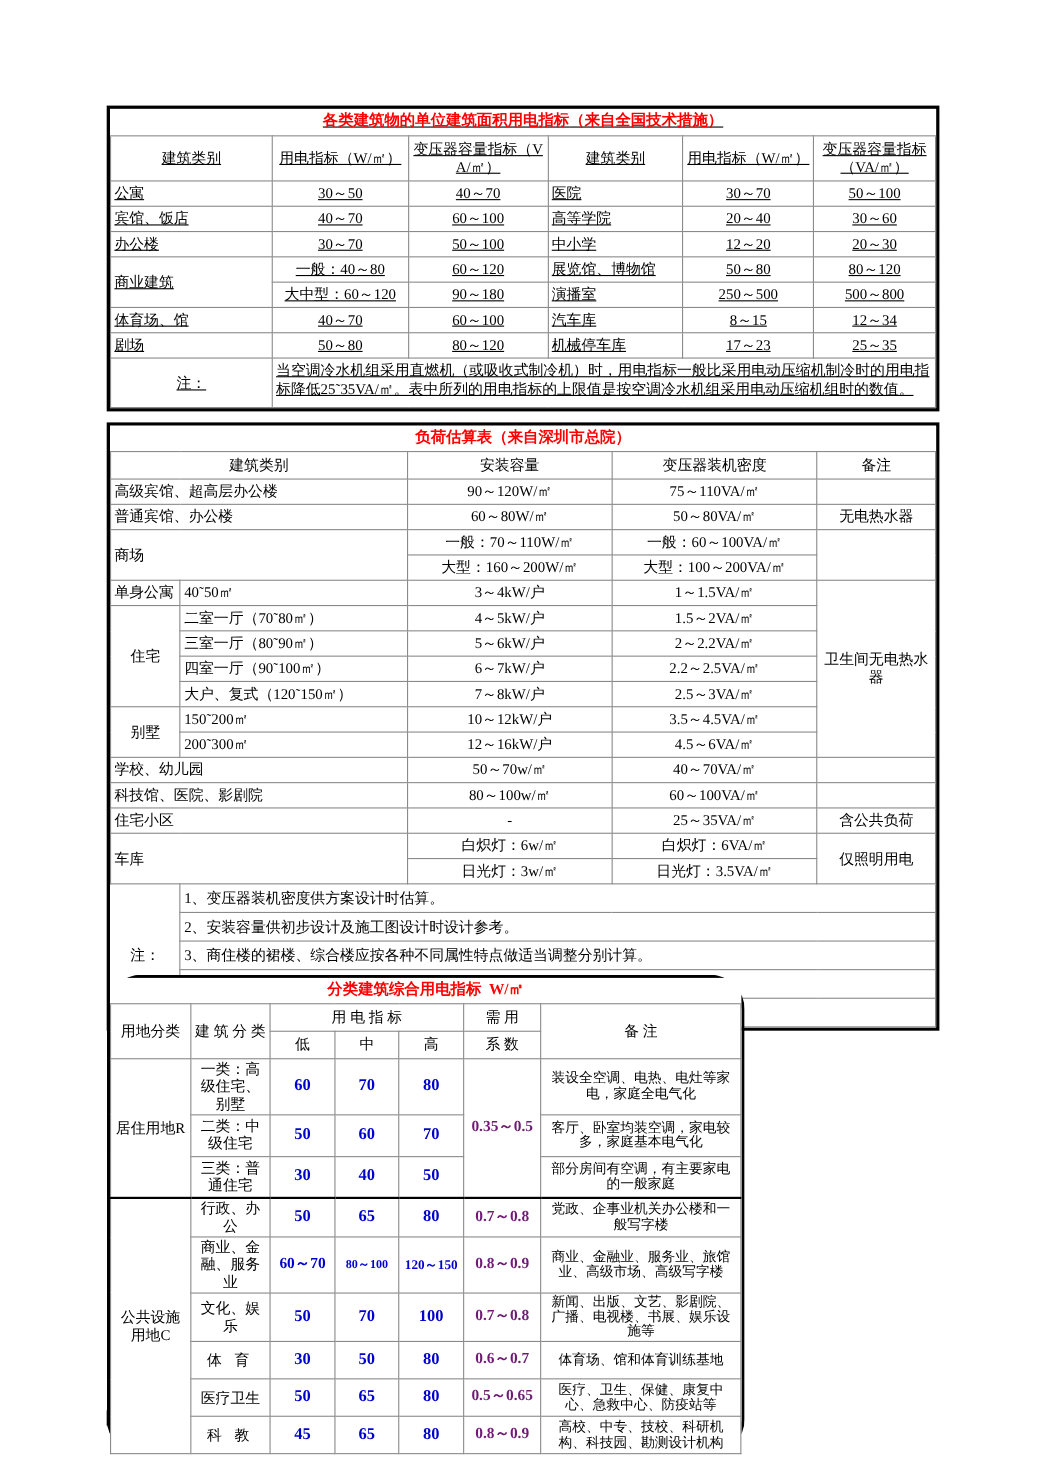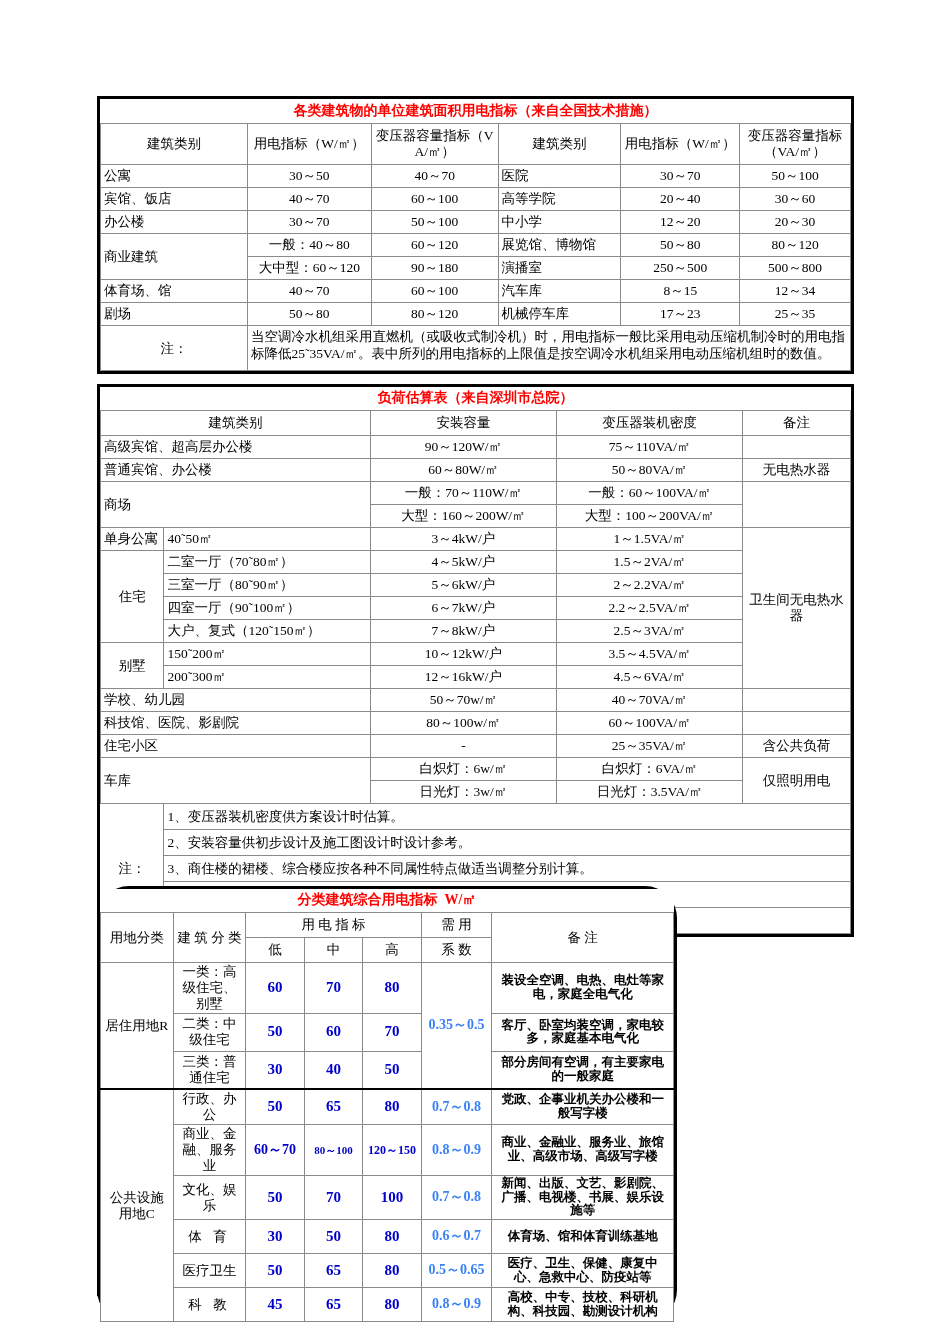--- a/index.html
+++ b/index.html
@@ -50,43 +50,43 @@
     color: #ff0000;
     font-weight: bold;
     font-size: 14px;
   }
   .small { font-size: 12px; }
   .xsmall { font-size: 11px; }
   .tight { line-height: 1.0; }
   .spaced { letter-spacing: 4px; margin-left: 45px; }
 
   
-  #t1wrap { position: absolute; left: 97px; top: 96px; width: 751px; }
+  #t1wrap { position: absolute; left: 97px; top: 96px; width: 751px; text-decoration: underline; }
   #t1 { width: 100%; }
   #t1 td { height: 20px; }
   #t1 .title td { height: 22px; }
   #t1 .hdr td { height: 38px; }
   #t1 .note td { height: 40px; vertical-align: top; padding-top: 3px; }
 
   
   #t2wrap { position: absolute; left: 97px; top: 384px; width: 751px; }
   #t2 { width: 100%; }
   #t2 td { height: 20px; }
   #t2 .title td { height: 21px; }
   #t2 .hdr td { height: 22px; }
   #t2 .note td { height: 23px; }
 
   
   #t3wrap { position: absolute; left: 97px; top: 886px; width: 574px; }
   #t3 { width: 100%; }
   #t3 td { height: 22px; }
   #t3 .title td { height: 21px; }
   #t3 .num { font-weight: bold; color: #0000cc; font-size: 15px; }
-  #t3 .coef { font-weight: bold; color: #3b82f6; font-size: 14px; }
-  #t3 .rmk { font-size: 12.5px; line-height: 1.1; font-weight: bold; }
+  #t3 .coef { font-weight: bold; color: #701a75; font-size: 14px; }
+  #t3 .rmk { font-size: 12.5px; line-height: 1.1; }
   
   #t3stub {
     position: absolute;
     left: 97px;
     top: 1282px;
     width: 3px;
     height: 14px;
     background: #000;
   }
 </style>

